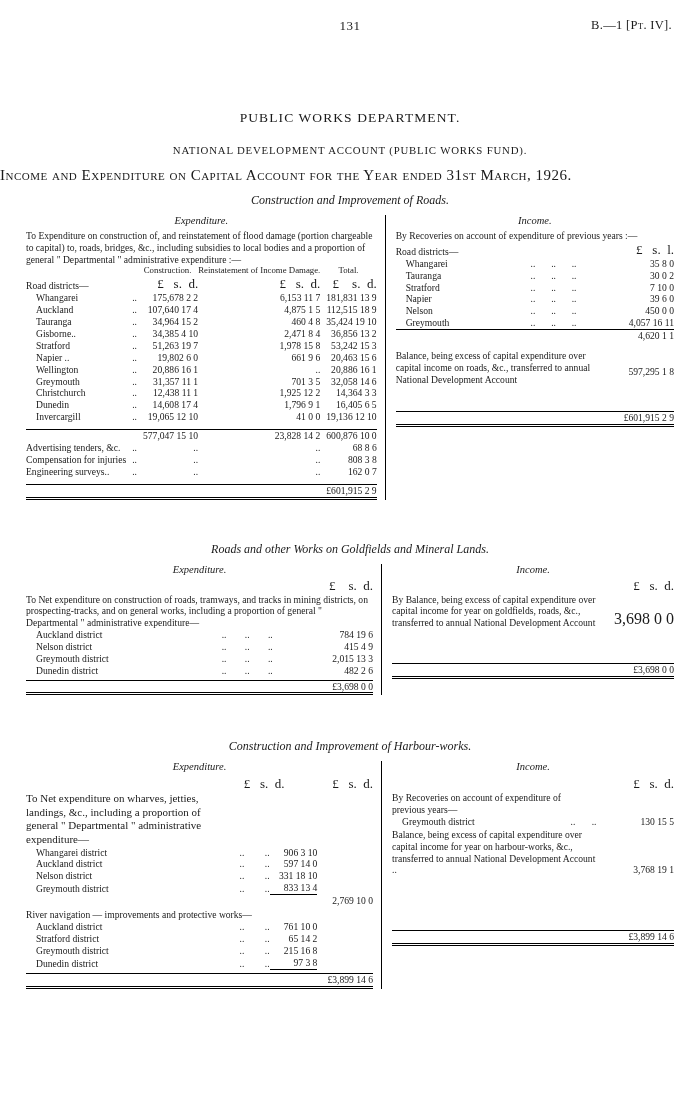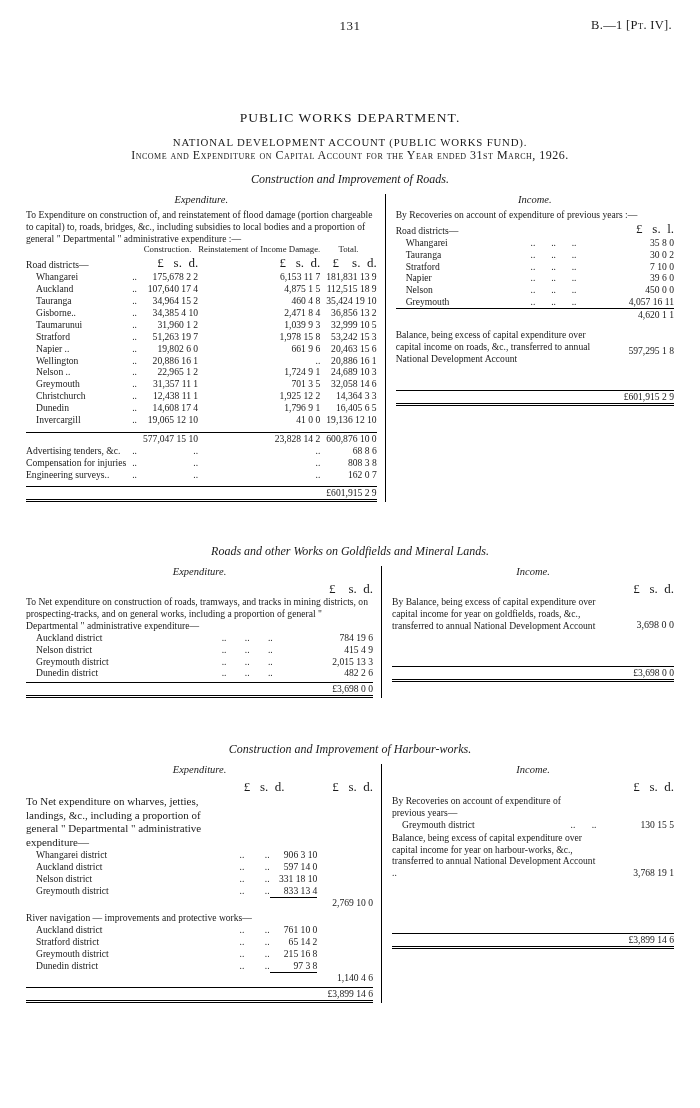--- a/index.html
+++ b/index.html
@@ -49,27 +49,27 @@
   .t-dept {
     text-align: center;
     font-size: 13.5px;
     letter-spacing: 1.1px;
     margin-top: 52px;
   }
   .t-account {
     text-align: center;
     font-size: 10.8px;
     letter-spacing: 0.8px;
-    margin-top: 10px;
+    margin-top: 18px;
   }
   .t-income {
-    text-align: center;
-    font-size: 12px;
+    text-align: left;
+    font-size: 15px;
     letter-spacing: 0.5px;
-    margin-top: 0;
+    margin-top: 11px;
   }
   .t-section {
     text-align: center;
     font-size: 12px;
     font-style: italic;
     margin-top: 9px;
   }
   .t-section2 {
     text-align: center;
     font-size: 12px;
@@ -200,53 +200,39 @@
           <td class="num">35,424 19 10</td>
         </tr>
         <tr>
           <td class="lbl ind1">Gisborne..</td>
           <td class="num">..</td>
           <td class="num">34,385  4 10</td>
           <td class="num">2,471  8  4</td>
           <td class="num">36,856 13  2</td>
         </tr>
         <tr>
-          <td class="lbl ind1">Taumarunui</td>
-          <td class="num">..</td>
-          <td class="num">31,960  1  2</td>
-          <td class="num">1,039  9  3</td>
-          <td class="num">32,999 10  5</td>
-        </tr>
-        <tr>
           <td class="lbl ind1">Stratford</td>
           <td class="num">..</td>
           <td class="num">51,263 19  7</td>
           <td class="num">1,978 15  8</td>
           <td class="num">53,242 15  3</td>
         </tr>
         <tr>
           <td class="lbl ind1">Napier  ..</td>
           <td class="num">..</td>
           <td class="num">19,802  6  0</td>
           <td class="num">661  9  6</td>
           <td class="num">20,463 15  6</td>
         </tr>
         <tr>
           <td class="lbl ind1">Wellington</td>
           <td class="num">..</td>
           <td class="num">20,886 16  1</td>
           <td class="num">..</td>
           <td class="num">20,886 16  1</td>
-        </tr>
-        <tr>
-          <td class="lbl ind1">Nelson  ..</td>
-          <td class="num">..</td>
-          <td class="num">22,965  1  2</td>
-          <td class="num">1,724  9  1</td>
-          <td class="num">24,689 10  3</td>
         </tr>
         <tr>
           <td class="lbl ind1">Greymouth</td>
           <td class="num">..</td>
           <td class="num">31,357 11  1</td>
           <td class="num">701  3  5</td>
           <td class="num">32,058 14  6</td>
         </tr>
         <tr>
           <td class="lbl ind1">Christchurch</td>
@@ -458,21 +444,21 @@
         <table class="g">
           <tbody>
               <tr>
             <td class="lbl"></td>
             <td class="colh" style="width:80px">£&nbsp;&nbsp; s.&nbsp; d.</td>
           </tr>
         </tbody>
           </table>
         <div style="position:relative;">
           <div class="wrapline" style="font-size:9.6px;line-height:1.23;padding-right:78px;margin-top:-1px;">By Balance, being excess of capital expenditure over capital income for year on goldfields, roads, &amp;c., transferred to annual National Development Account</div>
-          <div style="position:absolute;right:0;bottom:0;font-size:10px;">3,698  0  0</div>
+          <div style="position:absolute;right:0;bottom:0;font-size:16px;">3,698  0  0</div>
         </div>
         <table class="g" style="margin-top:34px;">
           <tbody>
               <tr class="dbl">
             <td></td>
             <td class="num">£3,698  0  0</td>
           </tr>
         </tbody>
           </table>
       </div>
@@ -558,24 +544,20 @@
             <td class="num">..</td>
             <td class="num">215 16  8</td>
             <td class="num"></td>
           </tr>
           <tr>
             <td class="lbl ind1">Dunedin district</td>
             <td class="num">..</td>
             <td class="num">..</td>
             <td class="num underline-cell">97  3  8</td>
             <td class="num"></td>
-          </tr>
-          <tr>
-            <td colspan="4"></td>
-            <td class="num">1,140  4  6</td>
           </tr>
           <tr class="spacer-sm">
                 <td colspan="5"></td>
               </tr>
           <tr class="dbl">
             <td colspan="4"></td>
             <td class="num">£3,899 14  6</td>
           </tr>
         </tbody>
           </table>

